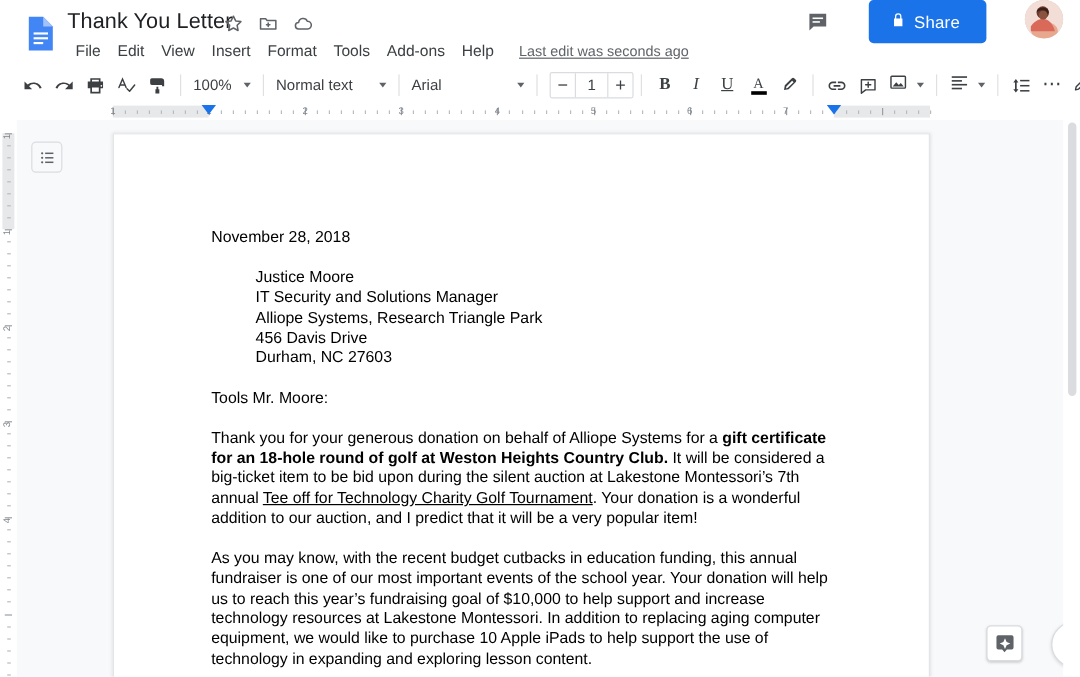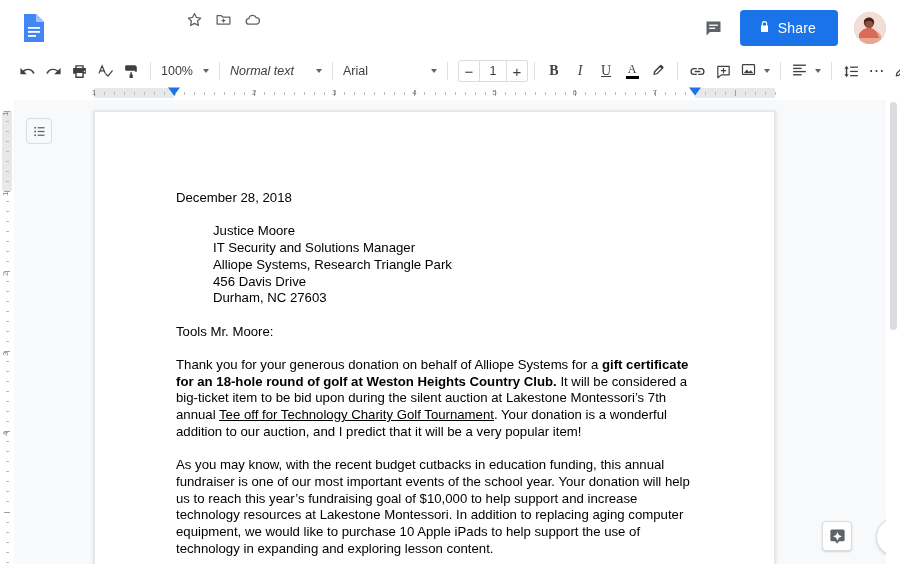--- a/index.html
+++ b/index.html
@@ -41,21 +41,21 @@
     line-height: 18px; cursor: pointer; border-radius: 3px;
     white-space: nowrap;
   }
   .lastedit {
     font-size: 12px; color: #5f6368; text-decoration: underline;
     margin-left: 14px; cursor: pointer; white-space: nowrap;
   }
 
   .header-right {
     position: absolute; right: 0; top: 0; height: 56px;
-    display: flex; align-items: center; gap: 0;
+    display: flex; gap: 16px;
   }
   .comment-btn {
     width: 36px; height: 36px; display: flex; align-items: center;
     justify-content: center; border-radius: 50%; cursor: pointer;
     color: #5f6368; margin-right: 8px;
   }
   .share-btn {
     height: 36px; background: #1a73e8; color: #fff; border: none;
     border-radius: 4px; display: flex; align-items: center; gap: 7px;
     padding: 0 22px 0 18px; font-size: 14px; cursor: pointer;
@@ -84,21 +84,21 @@
     height: 24px; display: flex; align-items: center; cursor: pointer;
     border-radius: 3px; padding: 0 4px; color: #3c4043; flex: none;
   }
   .tdrop .lbl { font-size: 12.5px; color: #3c4043; white-space: nowrap; }
   .caret {
     width: 0; height: 0; margin-left: 7px;
     border-left: 3.5px solid transparent; border-right: 3.5px solid transparent;
     border-top: 4px solid #5f6368;
   }
   .zoom-box  { width: 56px; }
-  .style-box { width: 100px; font-style: italic; }
+  .style-box { width: 100px; }
   .font-box  { width: 102px; }
   .zoom-box .lbl, .style-box .lbl, .font-box .lbl { flex: 1; }
 
   .fontsize-group {
     display: flex; align-items: center; border: 1px solid #dadce0;
     border-radius: 2px; height: 22px; margin-left: 4px; flex: none;
   }
   .fs-btn {
     width: 20px; height: 20px; display: flex; align-items: center;
     justify-content: center; color: #3c4043; font-size: 15px; cursor: pointer;
@@ -208,40 +208,54 @@
     <div class="doc-logo">
       <svg width="36" height="36" viewBox="0 0 36 36">
         <path d="M8 4h12l8 8v20H8z" fill="#4285f4"></path>
         <path d="M20 4l8 8h-8z" fill="#a1c2fa"></path>
         <rect x="12" y="17" width="12" height="1.8" fill="#fff"></rect>
         <rect x="12" y="21" width="12" height="1.8" fill="#fff"></rect>
         <rect x="12" y="25" width="8" height="1.8" fill="#fff"></rect>
       </svg>
     </div>
 
+    <div class="title-block">
+      <div class="doc-title">Thank You Letter</div>
+    </div>
 
     <div class="title-icons">
       <span class="ticon">
         <svg width="17" height="17" viewBox="0 0 24 24" fill="none" stroke="#5f6368" stroke-width="1.8">
           <path d="M12 3.5l2.7 5.6 6.1.8-4.4 4.3 1.1 6.1L12 17.4l-5.5 2.9 1.1-6.1L3.2 9.9l6.1-.8z" stroke-linejoin="round"></path>
         </svg>
       </span>
       <span class="ticon">
         <svg width="17" height="17" viewBox="0 0 24 24" fill="none" stroke="#5f6368" stroke-width="1.8">
           <path d="M3 6.5h6l1.7 2H21v10H3z" stroke-linejoin="round"></path>
           <path d="M12 11.5v4M10 13.5h4" stroke-linecap="round"></path>
         </svg>
       </span>
       <span class="ticon">
         <svg width="18" height="18" viewBox="0 0 24 24" fill="none" stroke="#5f6368" stroke-width="1.7">
           <path d="M6.5 17.5a3.6 3.6 0 010-7.2 5 5 0 019.6-1.4 3.8 3.8 0 01.4 8.6z" stroke-linejoin="round"></path>
         </svg>
       </span>
     </div>
 
+    <div class="menubar">
+      <span class="menu-item">File</span>
+      <span class="menu-item">Edit</span>
+      <span class="menu-item">View</span>
+      <span class="menu-item">Insert</span>
+      <span class="menu-item">Format</span>
+      <span class="menu-item">Tools</span>
+      <span class="menu-item">Add-ons</span>
+      <span class="menu-item">Help</span>
+      <span class="lastedit">Last edit was seconds ago</span>
+    </div>
 
     <div class="header-right">
       <div class="comment-btn">
         <svg width="21" height="21" viewBox="0 0 24 24" fill="#5f6368">
           <path d="M4 4h16v12H8l-4 4z"></path>
           <rect x="7" y="7.5" width="10" height="1.5" fill="#fff"></rect>
           <rect x="7" y="11" width="7" height="1.5" fill="#fff"></rect>
         </svg>
       </div>
       <button class="share-btn">
@@ -560,21 +574,21 @@
         <circle cx="5" cy="12" r="1.5"></circle>
           <rect x="9" y="11" width="11" height="2"></rect>
         <circle cx="5" cy="18" r="1.5"></circle>
           <rect x="9" y="17" width="11" height="2"></rect>
       </svg>
     </div>
 
     <div class="page">
       <div class="page-body">
 
-        <p class="para">December 28, 2018</p>
+        <p class="para">November 28, 2018</p>
 
         <p class="para block">Justice Moore
 IT Security and Solutions Manager
 Alliope Systems, Research Triangle Park
 456 Davis Drive
 Durham, NC 27603</p>
 
         <p class="para">Tools Mr. Moore:</p>
 
         <p class="para"><span>Thank you for your generous donation on behalf of Alliope Systems for a </span><b>gift certificate for an 18-hole round of golf at Weston Heights Country Club.</b><span> It will be considered a big-ticket item to be bid upon during the silent auction at Lakestone Montessori’s 7th annual </span><u>Tee off for Technology Charity Golf Tournament</u><span>. Your donation is a wonderful addition to our auction, and I predict that it will be a very popular item!</span></p>

